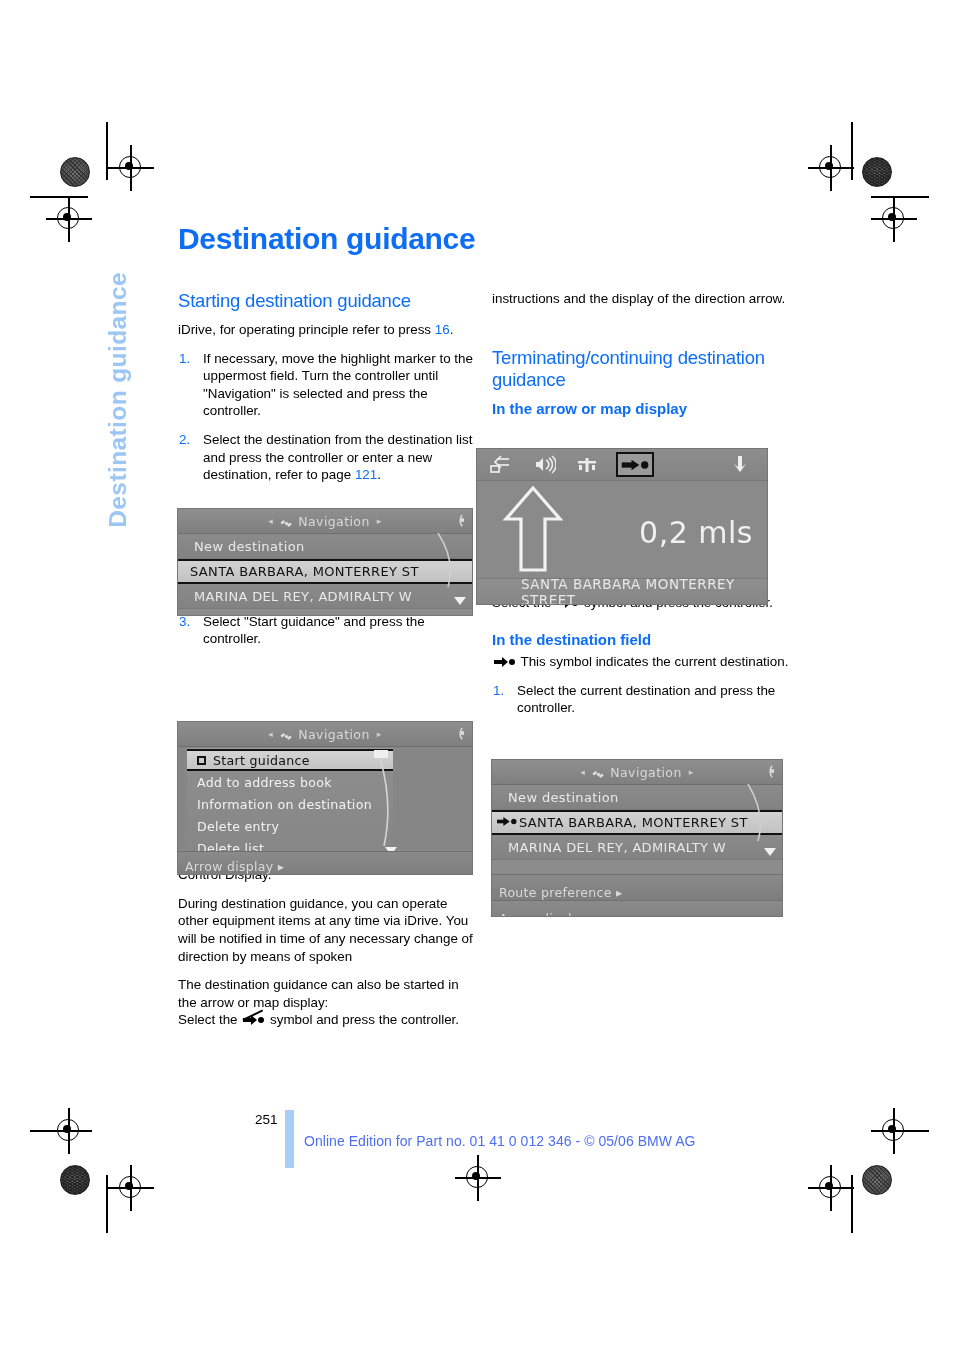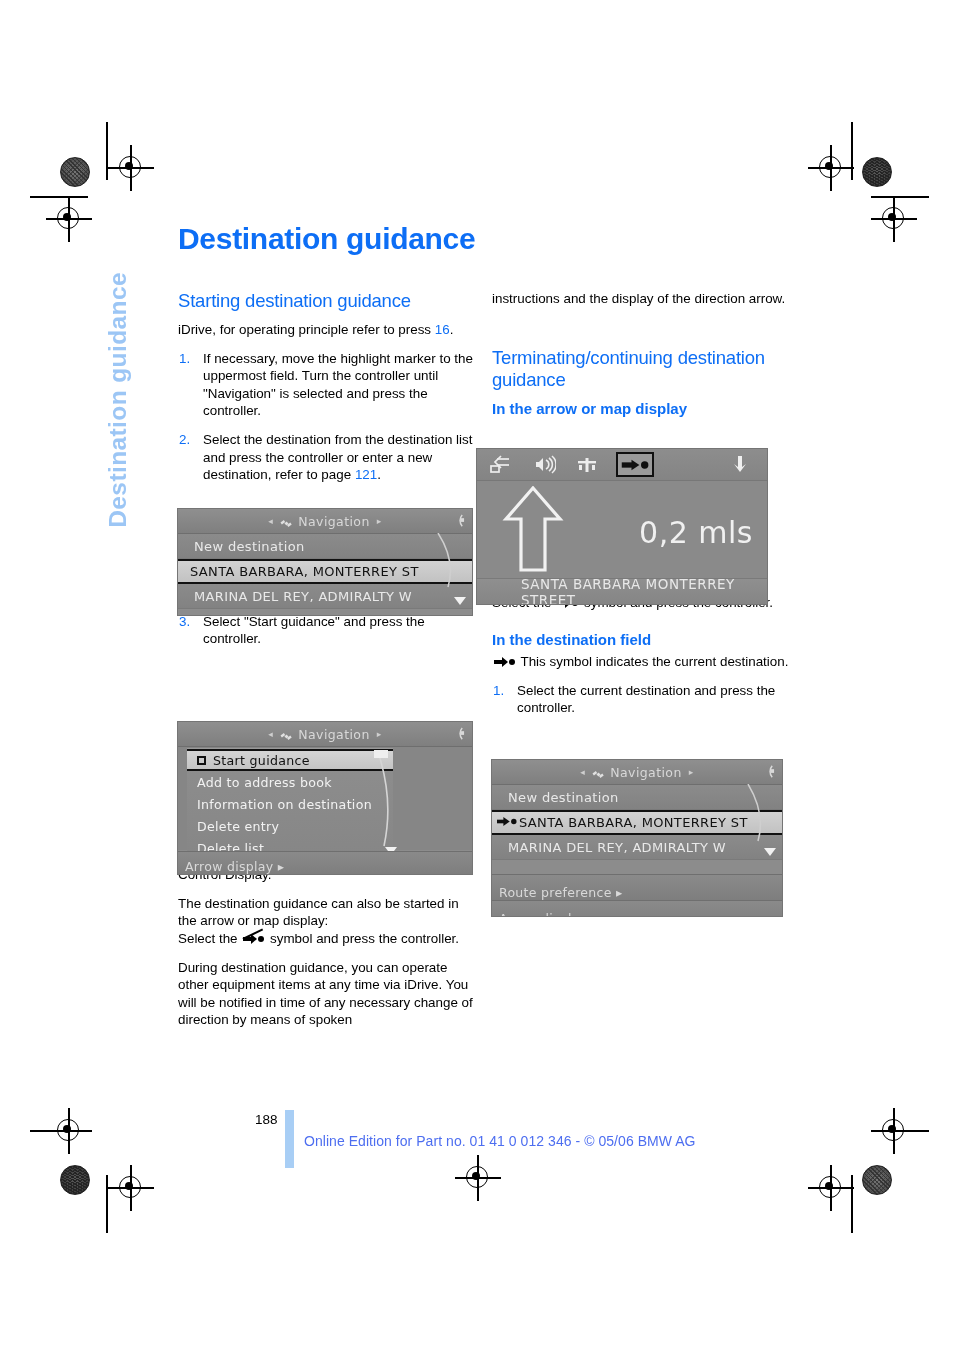--- a/index.html
+++ b/index.html
@@ -445,26 +445,26 @@
     <div style="height:118px;"></div>
 
     <ol class="steps start-3">
       <li><span>Select "Start guidance" and press the controller.</span></li>
     </ol>
 
     <div style="height:172px;"></div>
 
     <p class="body">After the route has been calculated, destination guidance is indicated by arrows or a map on the Control Display.</p>
 
+    <p class="body">During destination guidance, you can operate other equipment items at any time via iDrive. You will be notified in time of any necessary change of direction by means of spoken</p>
+
     <p class="body">
       <span>The destination guidance can also be started in the arrow or map display:</span><br>
       <span>Select the </span><span class="destsym"><span class="shaft"></span><span class="head"></span><span class="dot"></span><span class="slash"></span></span><span> symbol and press the controller.</span>
     </p>
-
-    <p class="body">During destination guidance, you can operate other equipment items at any time via iDrive. You will be notified in time of any necessary change of direction by means of spoken</p>
   </div>
 
   <div class="col col-right">
 
     <p class="body">instructions and the display of the direction arrow.</p>
 
     <div class="spacer-lg"></div>
 
     <h2 class="sec">Terminating/continuing destination guidance</h2>
 
@@ -686,17 +686,17 @@
       </div>
     <div class="nv-footrow" style="height:26px;">
         <span>Arrow display ▸</span>
       </div>
     <svg class="rail" style="left:254px; top:24px;" width="22" height="58">
         <path d="M2 0 Q20 30 12 57" fill="none" stroke="#cfcfcf" stroke-width="1.5"></path>
       </svg>
 
   </div>
 
-  <div class="pagenum">188</div>
+  <div class="pagenum">251</div>
   <div class="foot-bar"></div>
   <div class="foot-text">Online Edition for Part no. 01 41 0 012 346 - © 05/06 BMW AG</div>
 
 </div>
 
 </body></html>

